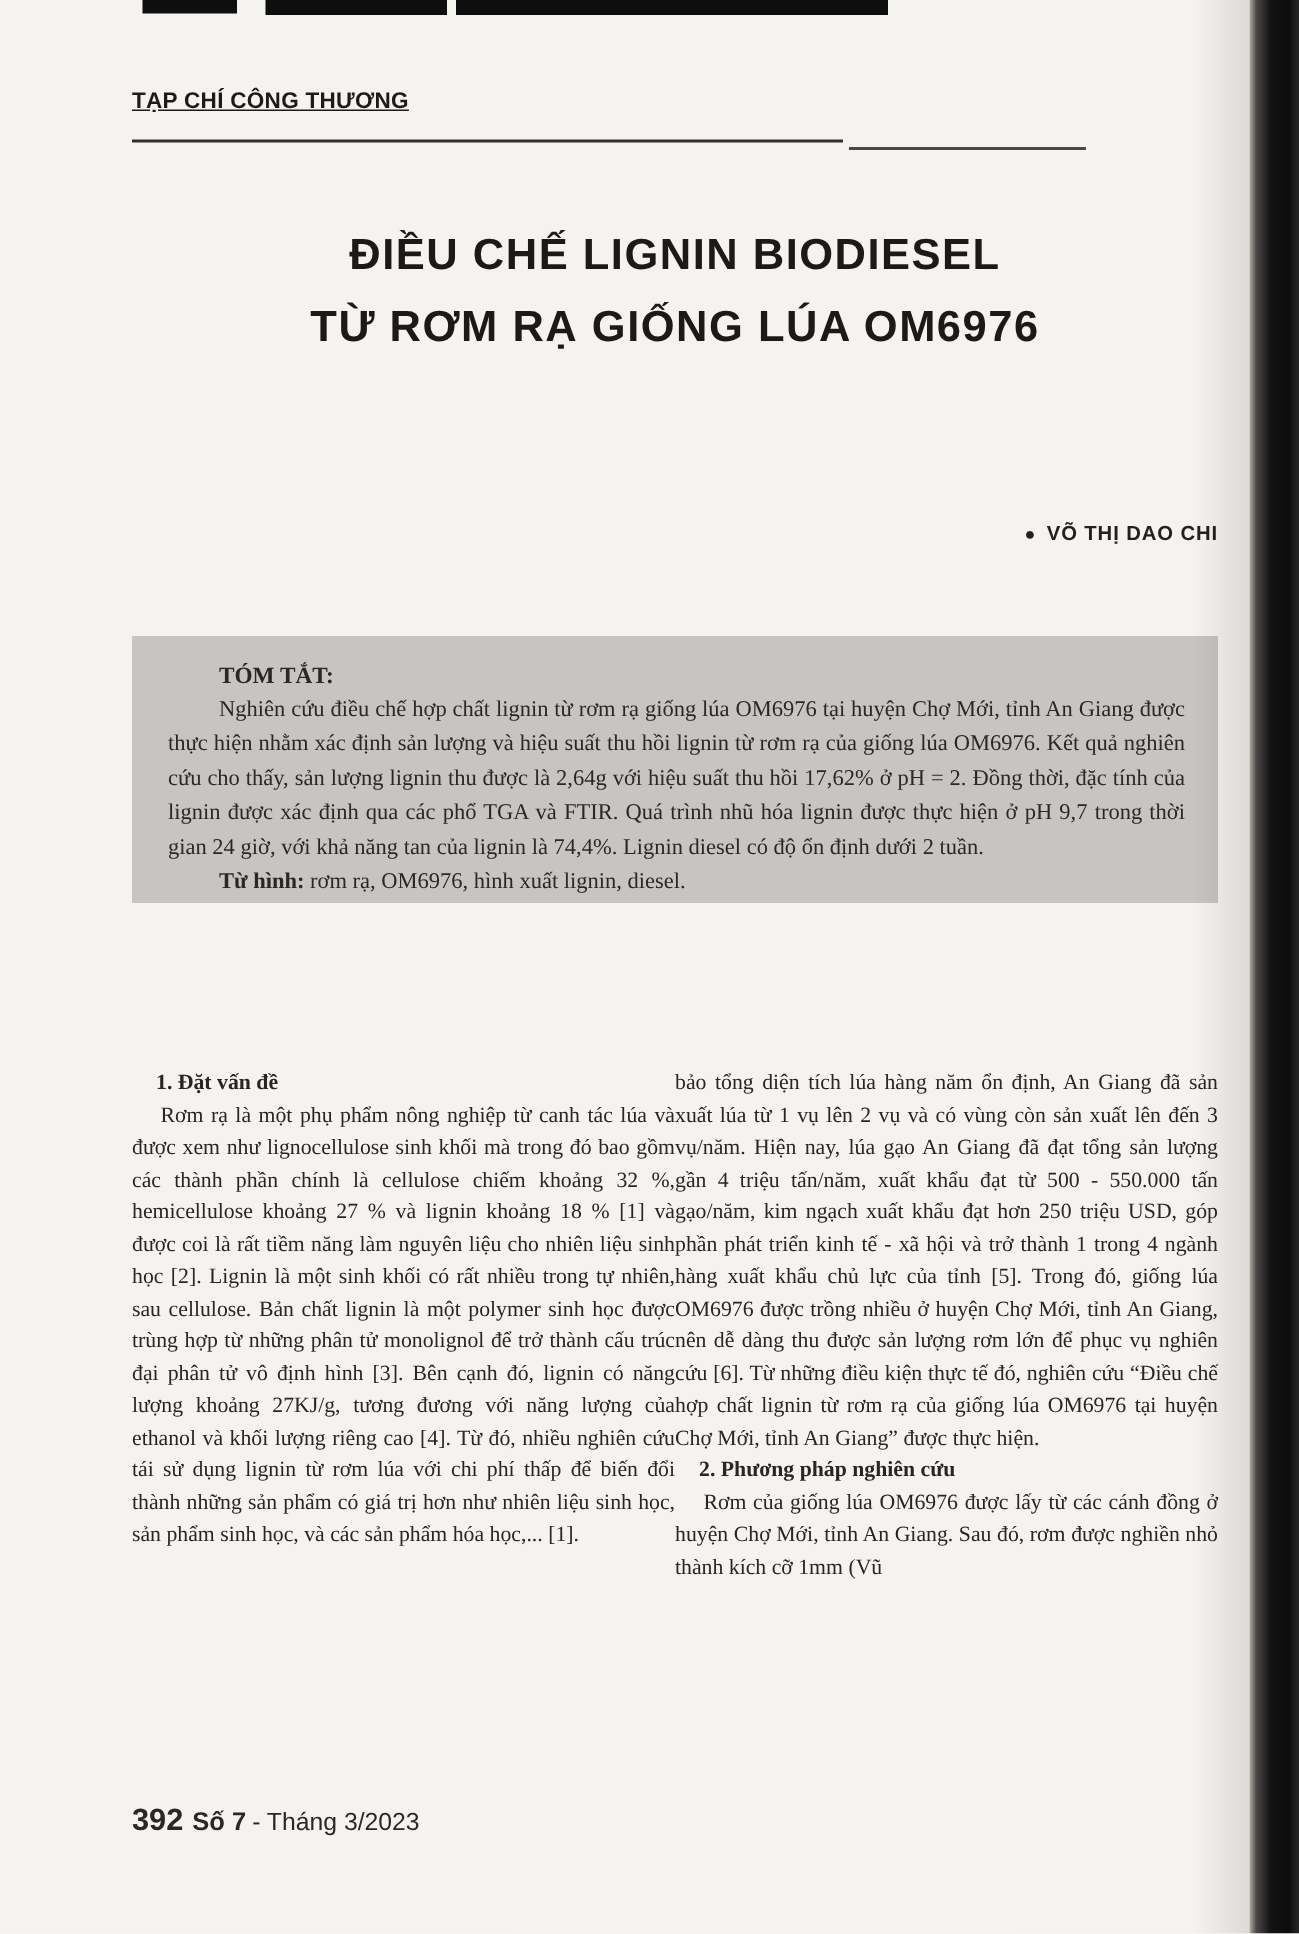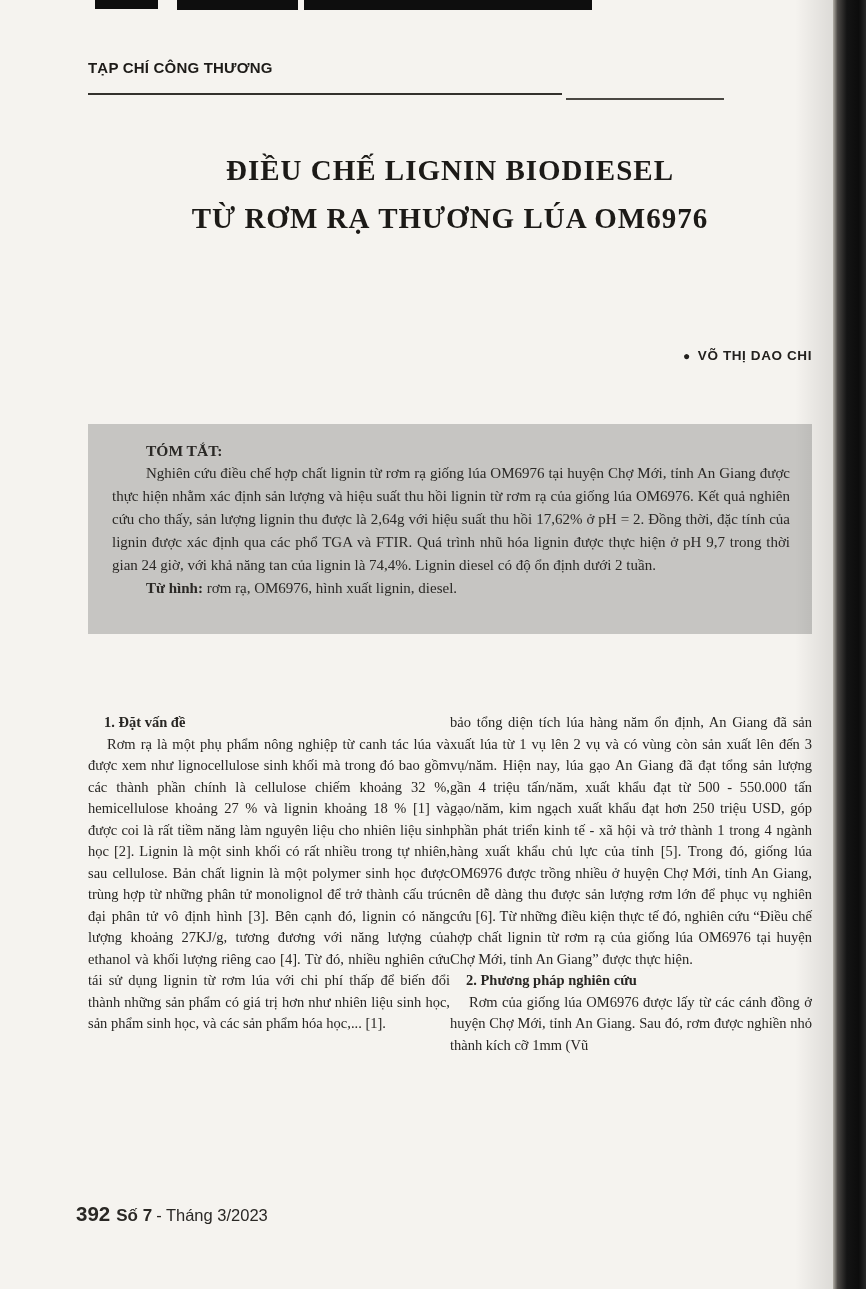--- a/index.html
+++ b/index.html
@@ -21,40 +21,40 @@
     background:linear-gradient(90deg,rgba(0,0,0,0) 0%,rgba(0,0,0,0.10) 100%);
   }
   
   .top-bar-seg{position:absolute;top:0;height:9px;background:#0e0e0e;}
   .seg1{left:95px;width:63px;}
   .seg2{left:177px;width:121px;height:10px;}
   .seg3{left:304px;width:288px;height:10px;}
   .journal-header{
     position:absolute;left:88px;top:59px;
     font-family:"Liberation Sans", sans-serif;
-    font-weight:bold;font-size:15px;letter-spacing:0.2px;color:#1d1b18;
+    font-weight:bold;font-size:15px;letter-spacing:0.2px;color:#1d1b18;text-decoration:underline;
   }
   .rule-1{position:absolute;left:88px;top:93px;width:474px;height:2px;background:#33312d;}
   .rule-2{position:absolute;left:566px;top:98px;width:158px;height:2px;background:#4a4843;}
   .paper-title{
     position:absolute;left:88px;top:146px;width:724px;margin:0;
     text-align:center;
-    font-family:Liberation Serif, serif;
+    font-family:Liberation Sans, sans-serif;
     font-weight:bold;font-size:29px;line-height:48px;
     letter-spacing:1px;color:#1c1a17;
   }
   .author-line{
     position:absolute;left:88px;top:348px;width:724px;
     text-align:right;
     font-family:"Liberation Sans", sans-serif;
     font-weight:bold;font-size:13.5px;letter-spacing:0.6px;color:#23211e;
   }
   .author-line .bullet{font-size:12px;margin-right:7px;}
   .abstract-box{
-    position:absolute;left:88px;top:424px;width:724px;height:210px;
+    position:absolute;left:88px;top:424px;width:724px;height:178px;
     background:#c6c5c2;
     box-sizing:border-box;
     padding:15px 22px 0 24px;
     font-size:15px;line-height:23px;
     text-align:justify;color:#2a2825;
     overflow:hidden;
   }
   .abstract-heading{font-weight:bold;text-indent:34px;font-size:15.5px;}
   .abstract-body{text-indent:34px;margin-top:0;}
   .abstract-keywords{text-indent:34px;}
@@ -64,21 +64,21 @@
     display:flex;
     font-size:14.5px;line-height:21.5px;
     text-align:justify;color:#282623;
   }
   .col{flex:1;min-width:0;}
   .sec-heading{font-weight:bold;text-indent:16px;}
   .sub-heading{font-weight:bold;font-style:italic;text-indent:16px;}
   .para{text-indent:19px;}
   .para.no-indent{text-indent:0;}
   .footer{
-    position:absolute;left:76px;top:1202px;
+    position:absolute;left:88px;top:1202px;
     font-family:"Liberation Sans", sans-serif;
     font-size:16.5px;color:#2a2825;text-align:center;
   }
   .footer .pgnum{font-weight:bold;font-size:20.5px;margin-right:6px;}
   .footer .issue{font-weight:bold;font-size:17px;margin-right:4px;}
 </style>
 </head>
 <body>
 
 <div class="page">
@@ -86,21 +86,21 @@
   <div class="top-bar-seg seg1"></div>
   <div class="top-bar-seg seg2"></div>
   <div class="top-bar-seg seg3"></div>
 
   <div class="journal-header">TẠP CHÍ CÔNG THƯƠNG</div>
   <div class="rule-1"></div>
   <div class="rule-2"></div>
 
   <h1 class="paper-title">
     <span>ĐIỀU CHẾ LIGNIN BIODIESEL</span><br>
-    <span>TỪ RƠM RẠ THƯƠNG LÚA OM6976</span><br>
+    <span>TỪ RƠM RẠ GIỐNG LÚA OM6976</span><br>
   </h1>
 
   <div class="author-line">
     <span class="bullet">●</span><span>VÕ THỊ DAO CHI</span>
   </div>
 
   <div class="abstract-box">
     <div class="abstract-heading">TÓM TẮT:</div>
     <div class="abstract-body">Nghiên cứu điều chế hợp chất lignin từ rơm rạ giống lúa OM6976 tại huyện Chợ Mới, tỉnh An Giang được thực hiện nhằm xác định sản lượng và hiệu suất thu hồi lignin từ rơm rạ của giống lúa OM6976. Kết quả nghiên cứu cho thấy, sản lượng lignin thu được là 2,64g với hiệu suất thu hồi 17,62% ở pH = 2. Đồng thời, đặc tính của lignin được xác định qua các phổ TGA và FTIR. Quá trình nhũ hóa lignin được thực hiện ở pH 9,7 trong thời gian 24 giờ, với khả năng tan của lignin là 74,4%. Lignin diesel có độ ổn định dưới 2 tuần.</div>
     <div class="abstract-keywords">

